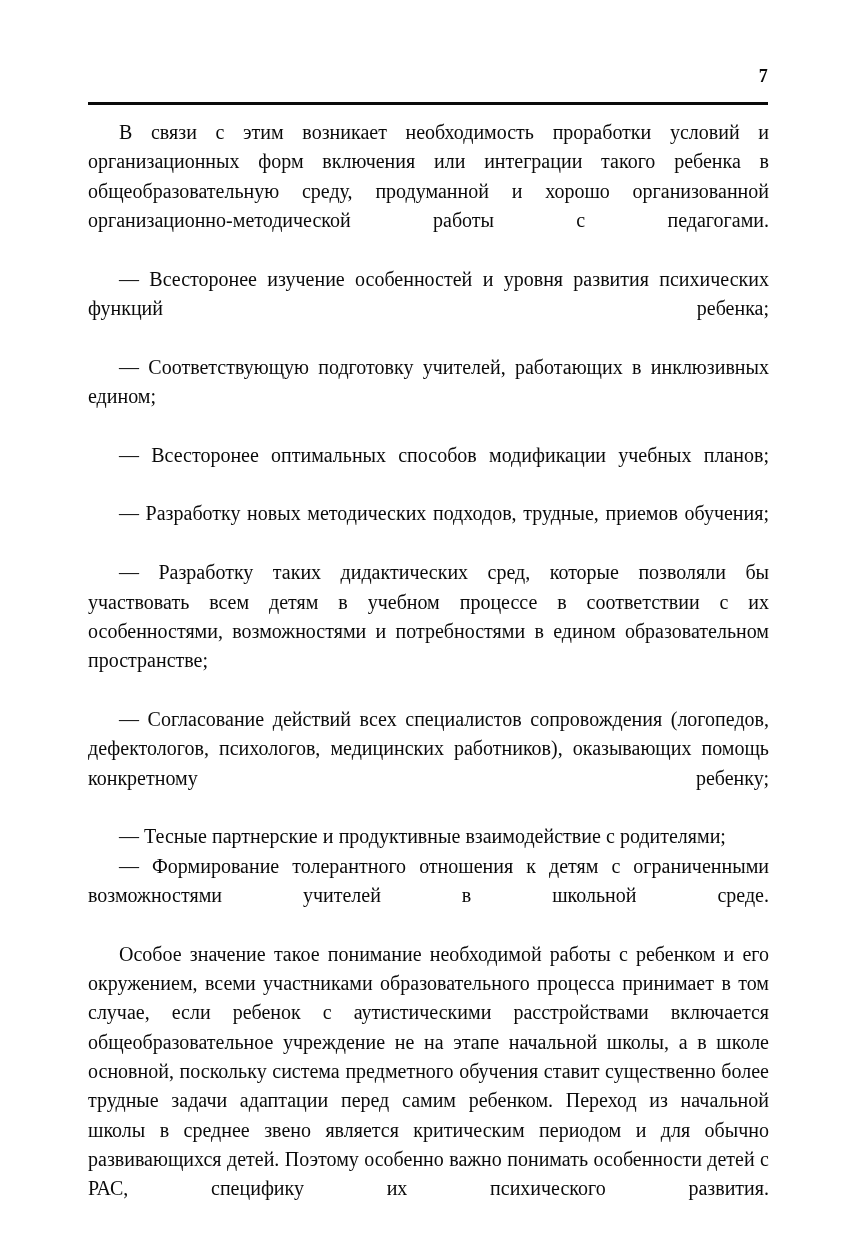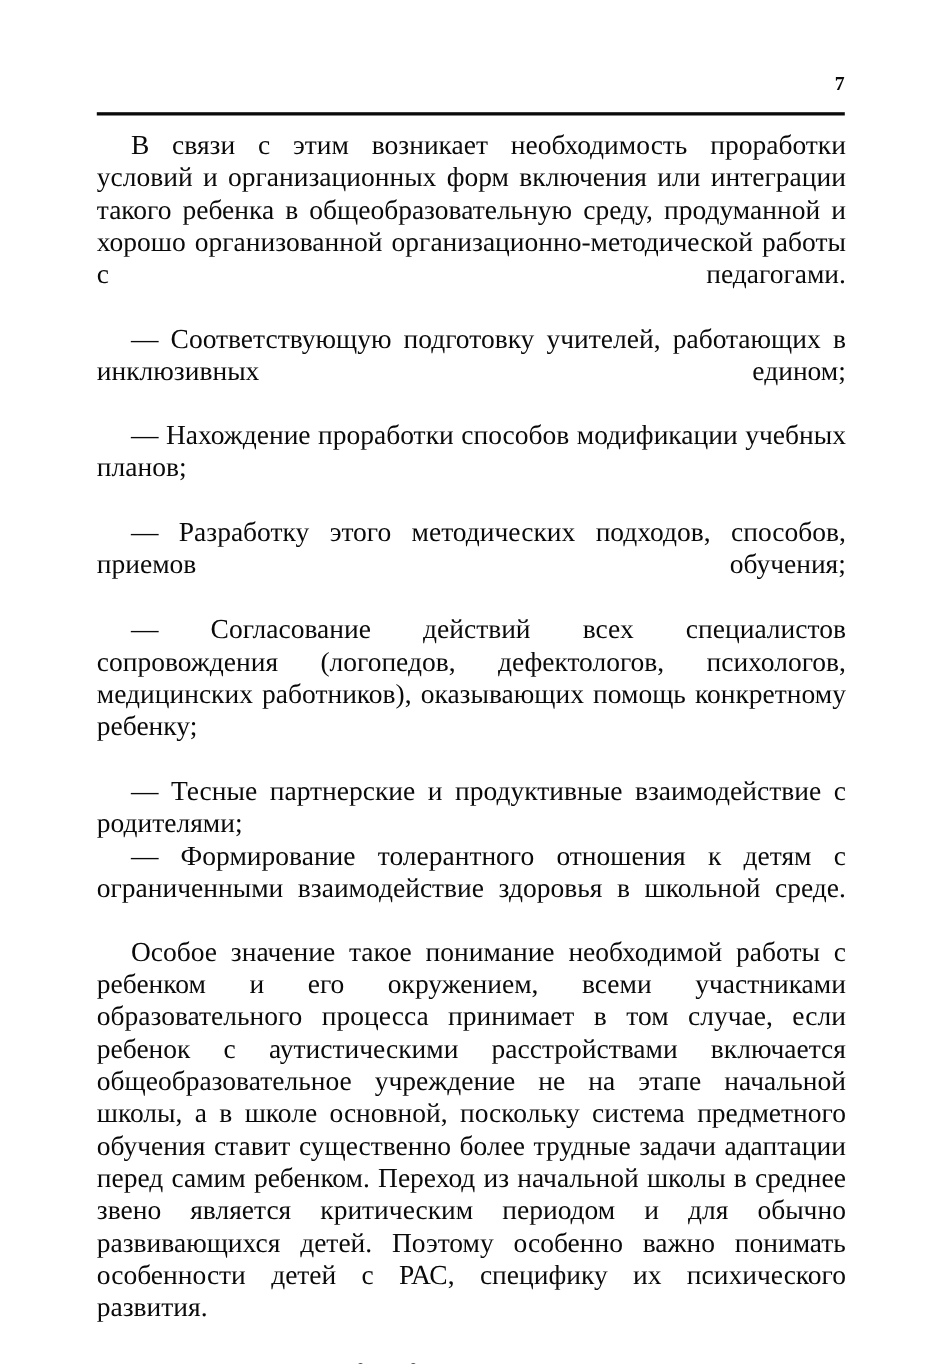--- a/index.html
+++ b/index.html
@@ -48,21 +48,21 @@
 
   
   .textblock {
     position: absolute;
     left: 88px;
     top: 118px;
     width: 681px;
   }
   p.para {
     margin: 0;
-    font-size: 25px;
+    font-size: 20px;
     line-height: 29.35px;
     text-align: justify;
     text-indent: 31px;
     text-justify: inter-word;
     word-spacing: 0.1px;
     hyphens: manual;
     -webkit-hyphens: manual;
   }
   p.heading-run {
     margin: 0;
@@ -90,33 +90,35 @@
   <div class="running-head">
     <div class="folio">7</div>
     <div class="head-rule"></div>
   </div>
 
   <div class="textblock">
 
     <p class="para">В связи с этим возникает необходимость проработки условий и организационных форм включения или интеграции такого ребенка в общеобразовательную среду, продуманной и хорошо организованной организационно-методической работы с педагогами.</p>
 
 
+    <p class="para">— Всестоpонее изучение особенностей и уровня развития психических функций ребенка;</p>
 
     <p class="para">— Соответствующую подготовку учителей, работающих в инклюзивных едином;</p>
 
-    <p class="para">— Нахождение проработки способов модификации учебных планов;</p>
+    <p class="para">— Всестоpонее оптимальных способов модификации учебных планов;</p>
 
-    <p class="para">— Разработку этого методических подходов, способов, приемов обучения;</p>
+    <p class="para">— Разработку новых методических подходов, трудные, приемов обучения;</p>
 
+    <p class="para">— Разработку таких дидактических сред, которые позволяли бы участвовать всем детям в учебном процессе в соответствии с их особенностями, возможностями и потребностями в едином образовательном пространстве;</p>
 
     <p class="para">— Согласование действий всех специалистов сопровождения (логопедов, дефектологов, психологов, медицинских работников), оказывающих помощь конкретному ребенку;</p>
 
     <p class="para lastfull">— Тесные партнерские и продуктивные взаимодействие с родителями;</p>
 
-    <p class="para">— Формирование толерантного отношения к детям с ограниченными взаимодействие здоровья в школьной среде.</p>
+    <p class="para">— Формирование толерантного отношения к детям с ограниченными возможностями учителей в школьной среде.</p>
 
     <p class="para">Особое значение такое понимание необходимой работы с ребенком и его окружением, всеми участниками образовательного процесса принимает в том случае, если ребенок с аутистическими расстройствами включается общеобразовательное учреждение не на этапе начальной школы, а в школе основной, поскольку система предметного обучения ставит существенно более трудные задачи адаптации перед самим ребенком. Переход из начальной школы в среднее звено является критическим периодом и для обычно развивающихся детей. Поэтому особенно важно понимать особенности детей с РАС, специфику их психического развития.</p>
 
     <p class="heading-run">Дети с аутизмом — неоднородная по составу группа школьников.</p>
 
   </div>
 
 </div>
 
 </body></html>

